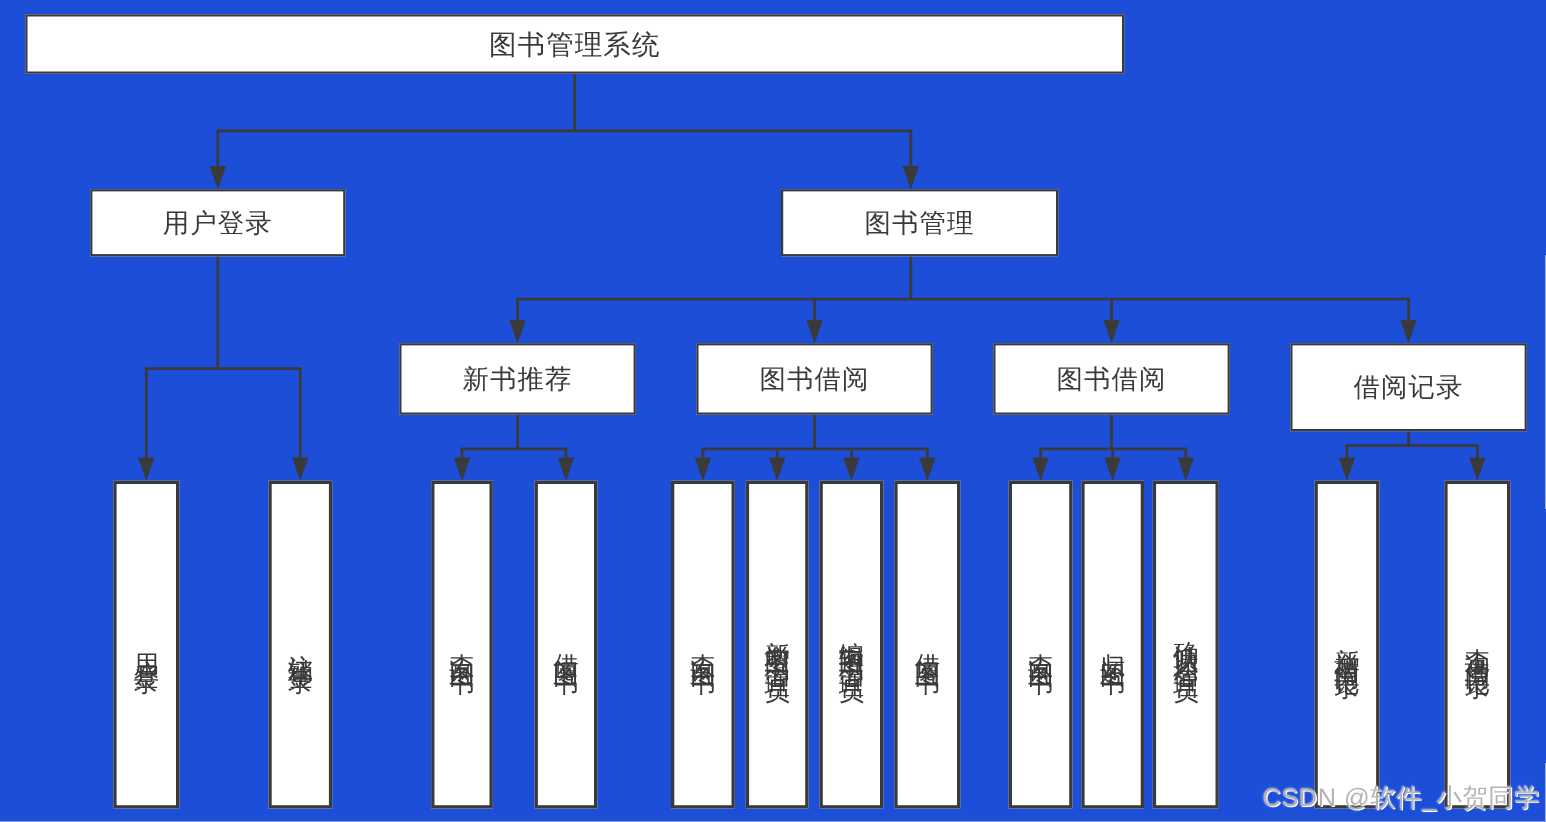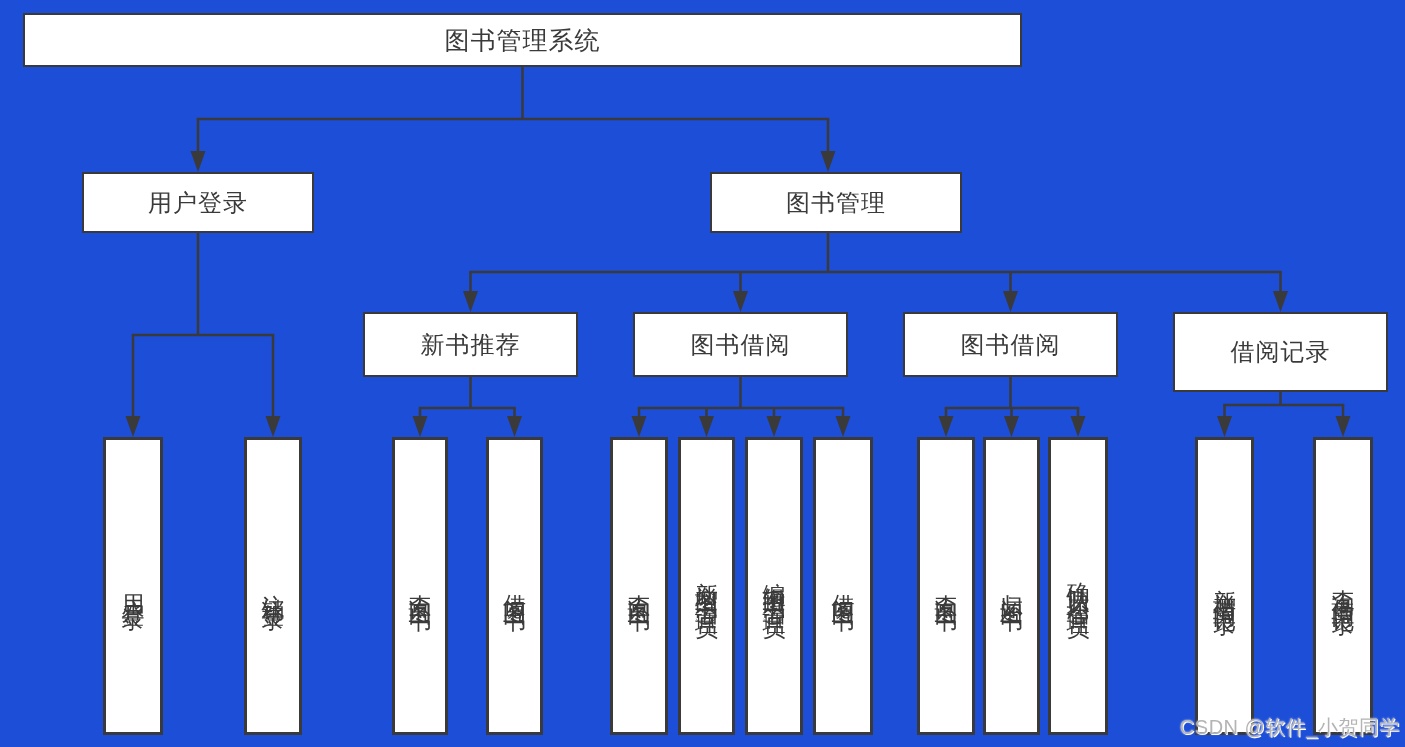--- a/index.html
+++ b/index.html
@@ -29,21 +29,21 @@
     text-orientation:mixed;
     font-size:23px;
     line-height:1;
     letter-spacing:5px;
     max-height:290px;
   }
   .watermark{
     position:absolute;
     right:5px;bottom:6px;
     z-index:5;
-    font-size:20px;
+    font-size:23px;
     color:#b4b4b4;
     letter-spacing:0.5px;
     text-shadow:0 0 2px #ffffff,1px 1px 0 #ffffff;
     white-space:nowrap;
     text-align:right;
   }
 </style>
 </head>
 <body>
 

